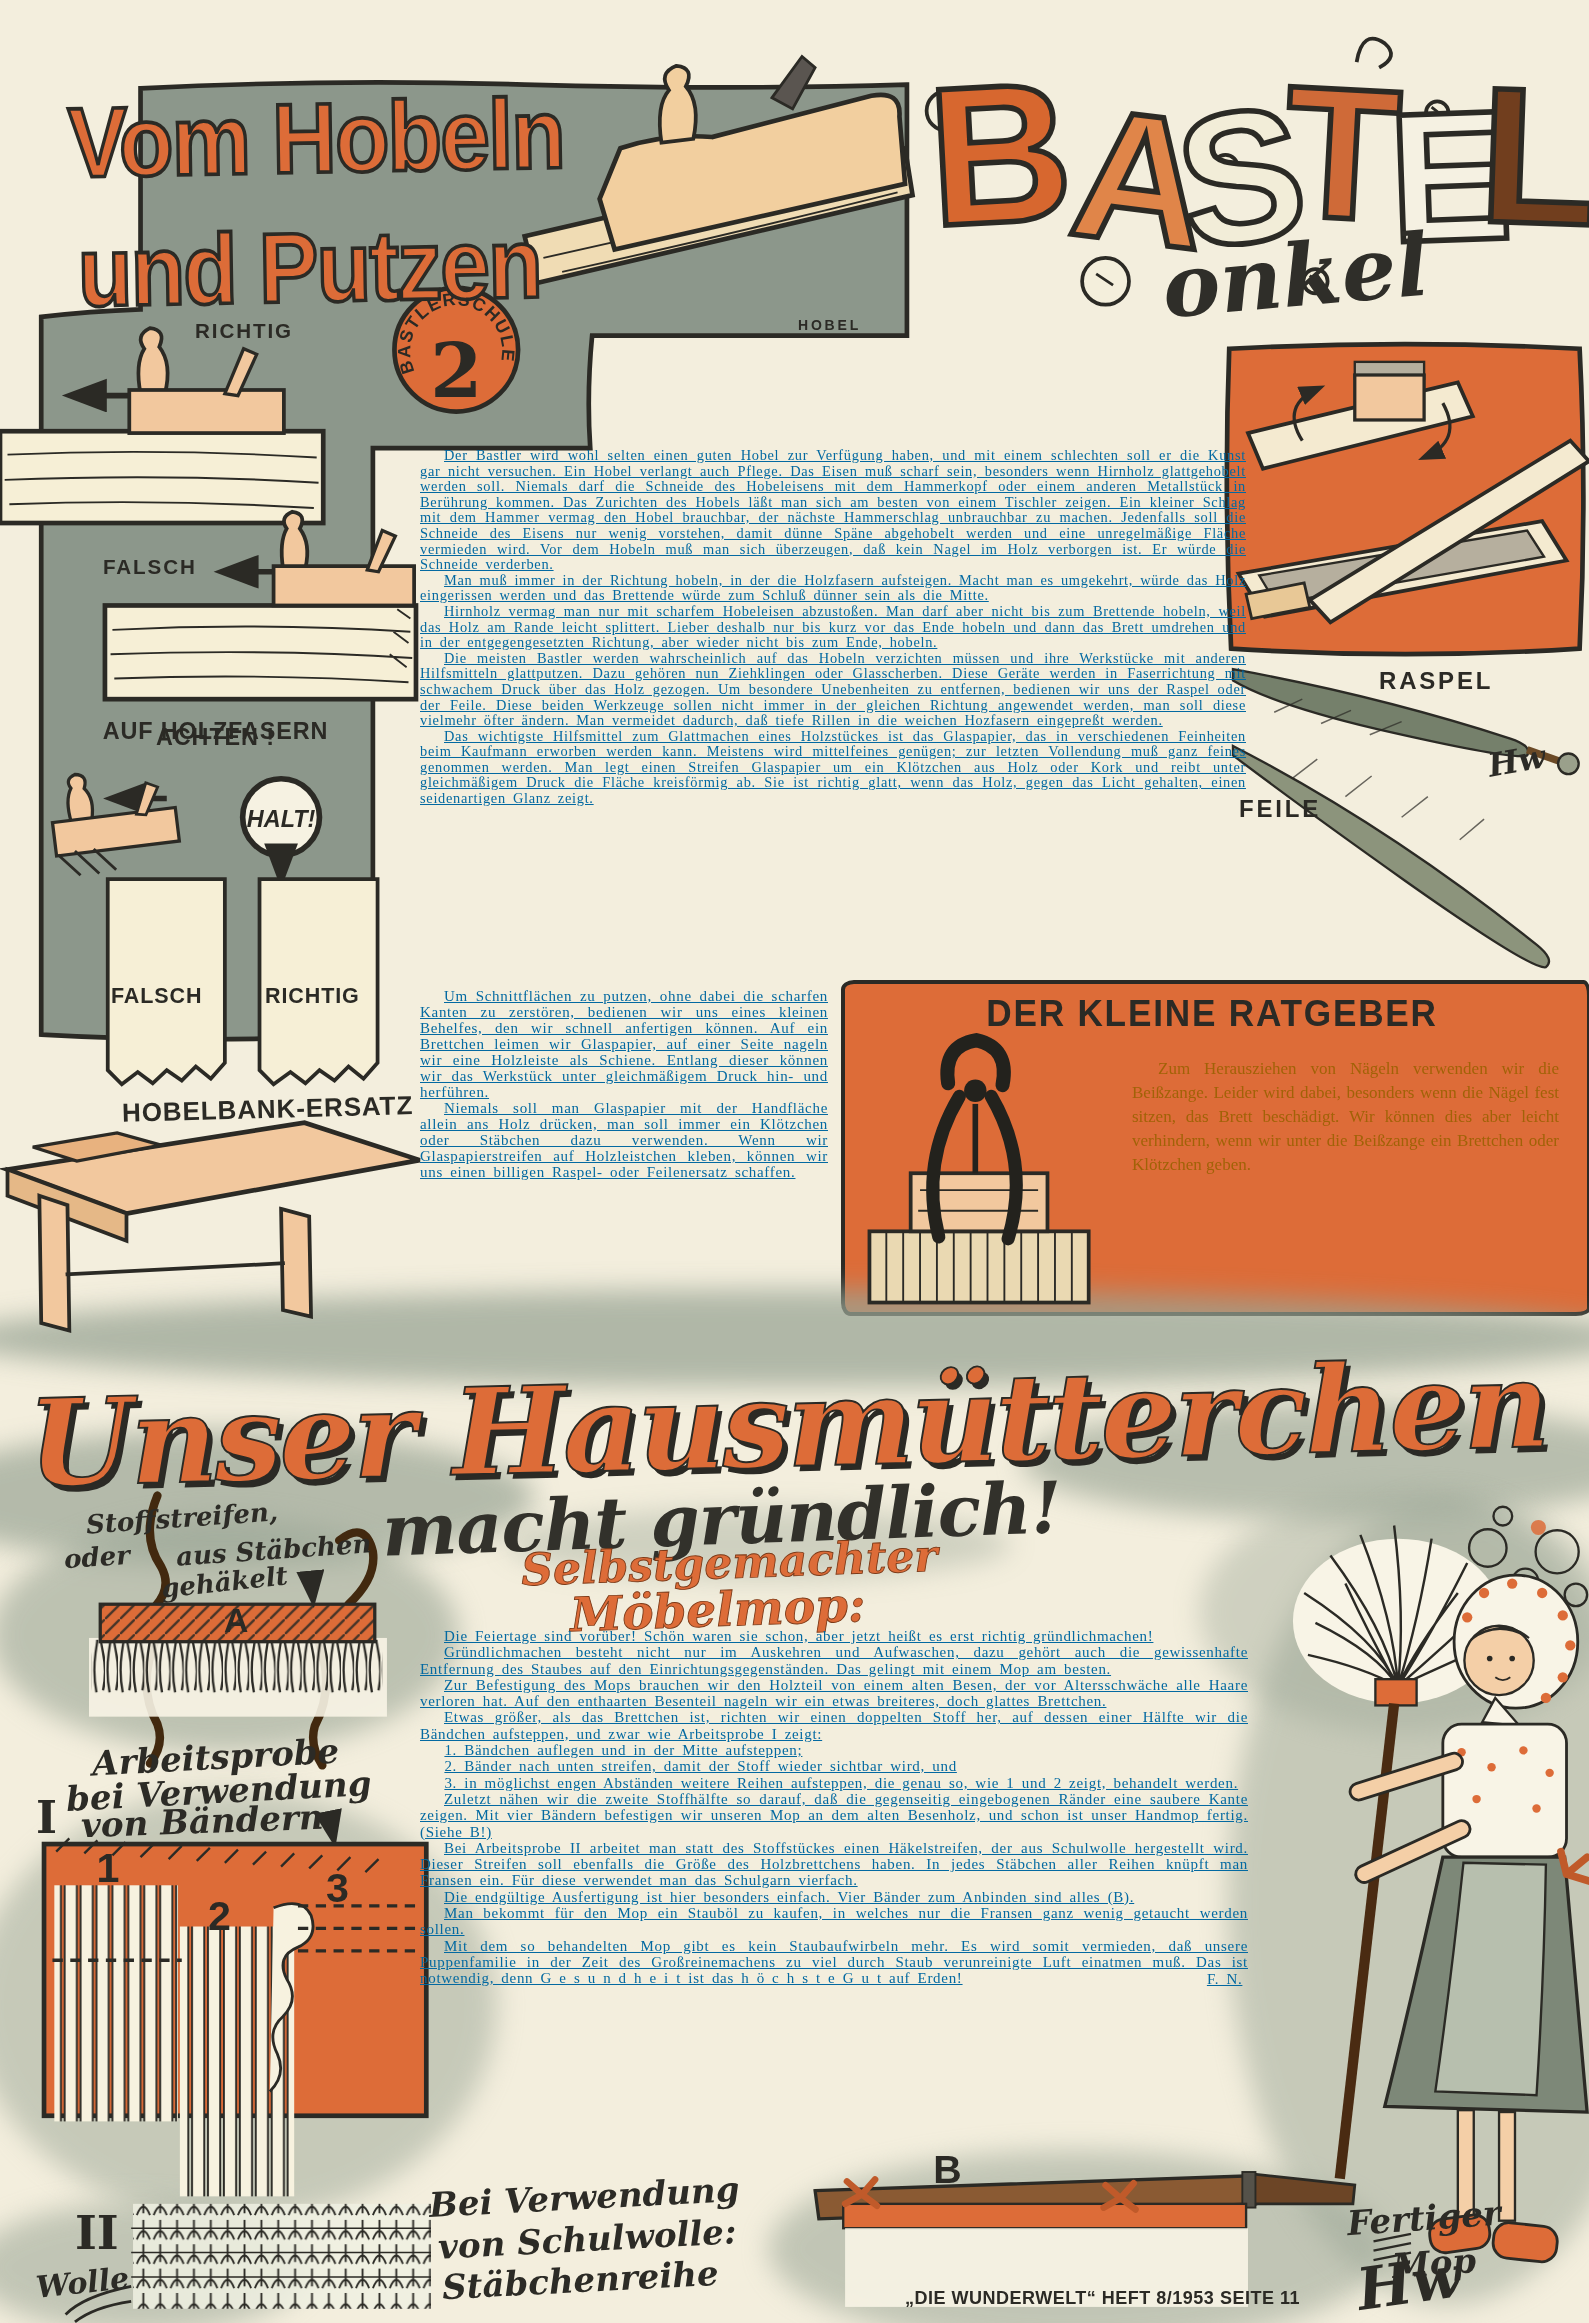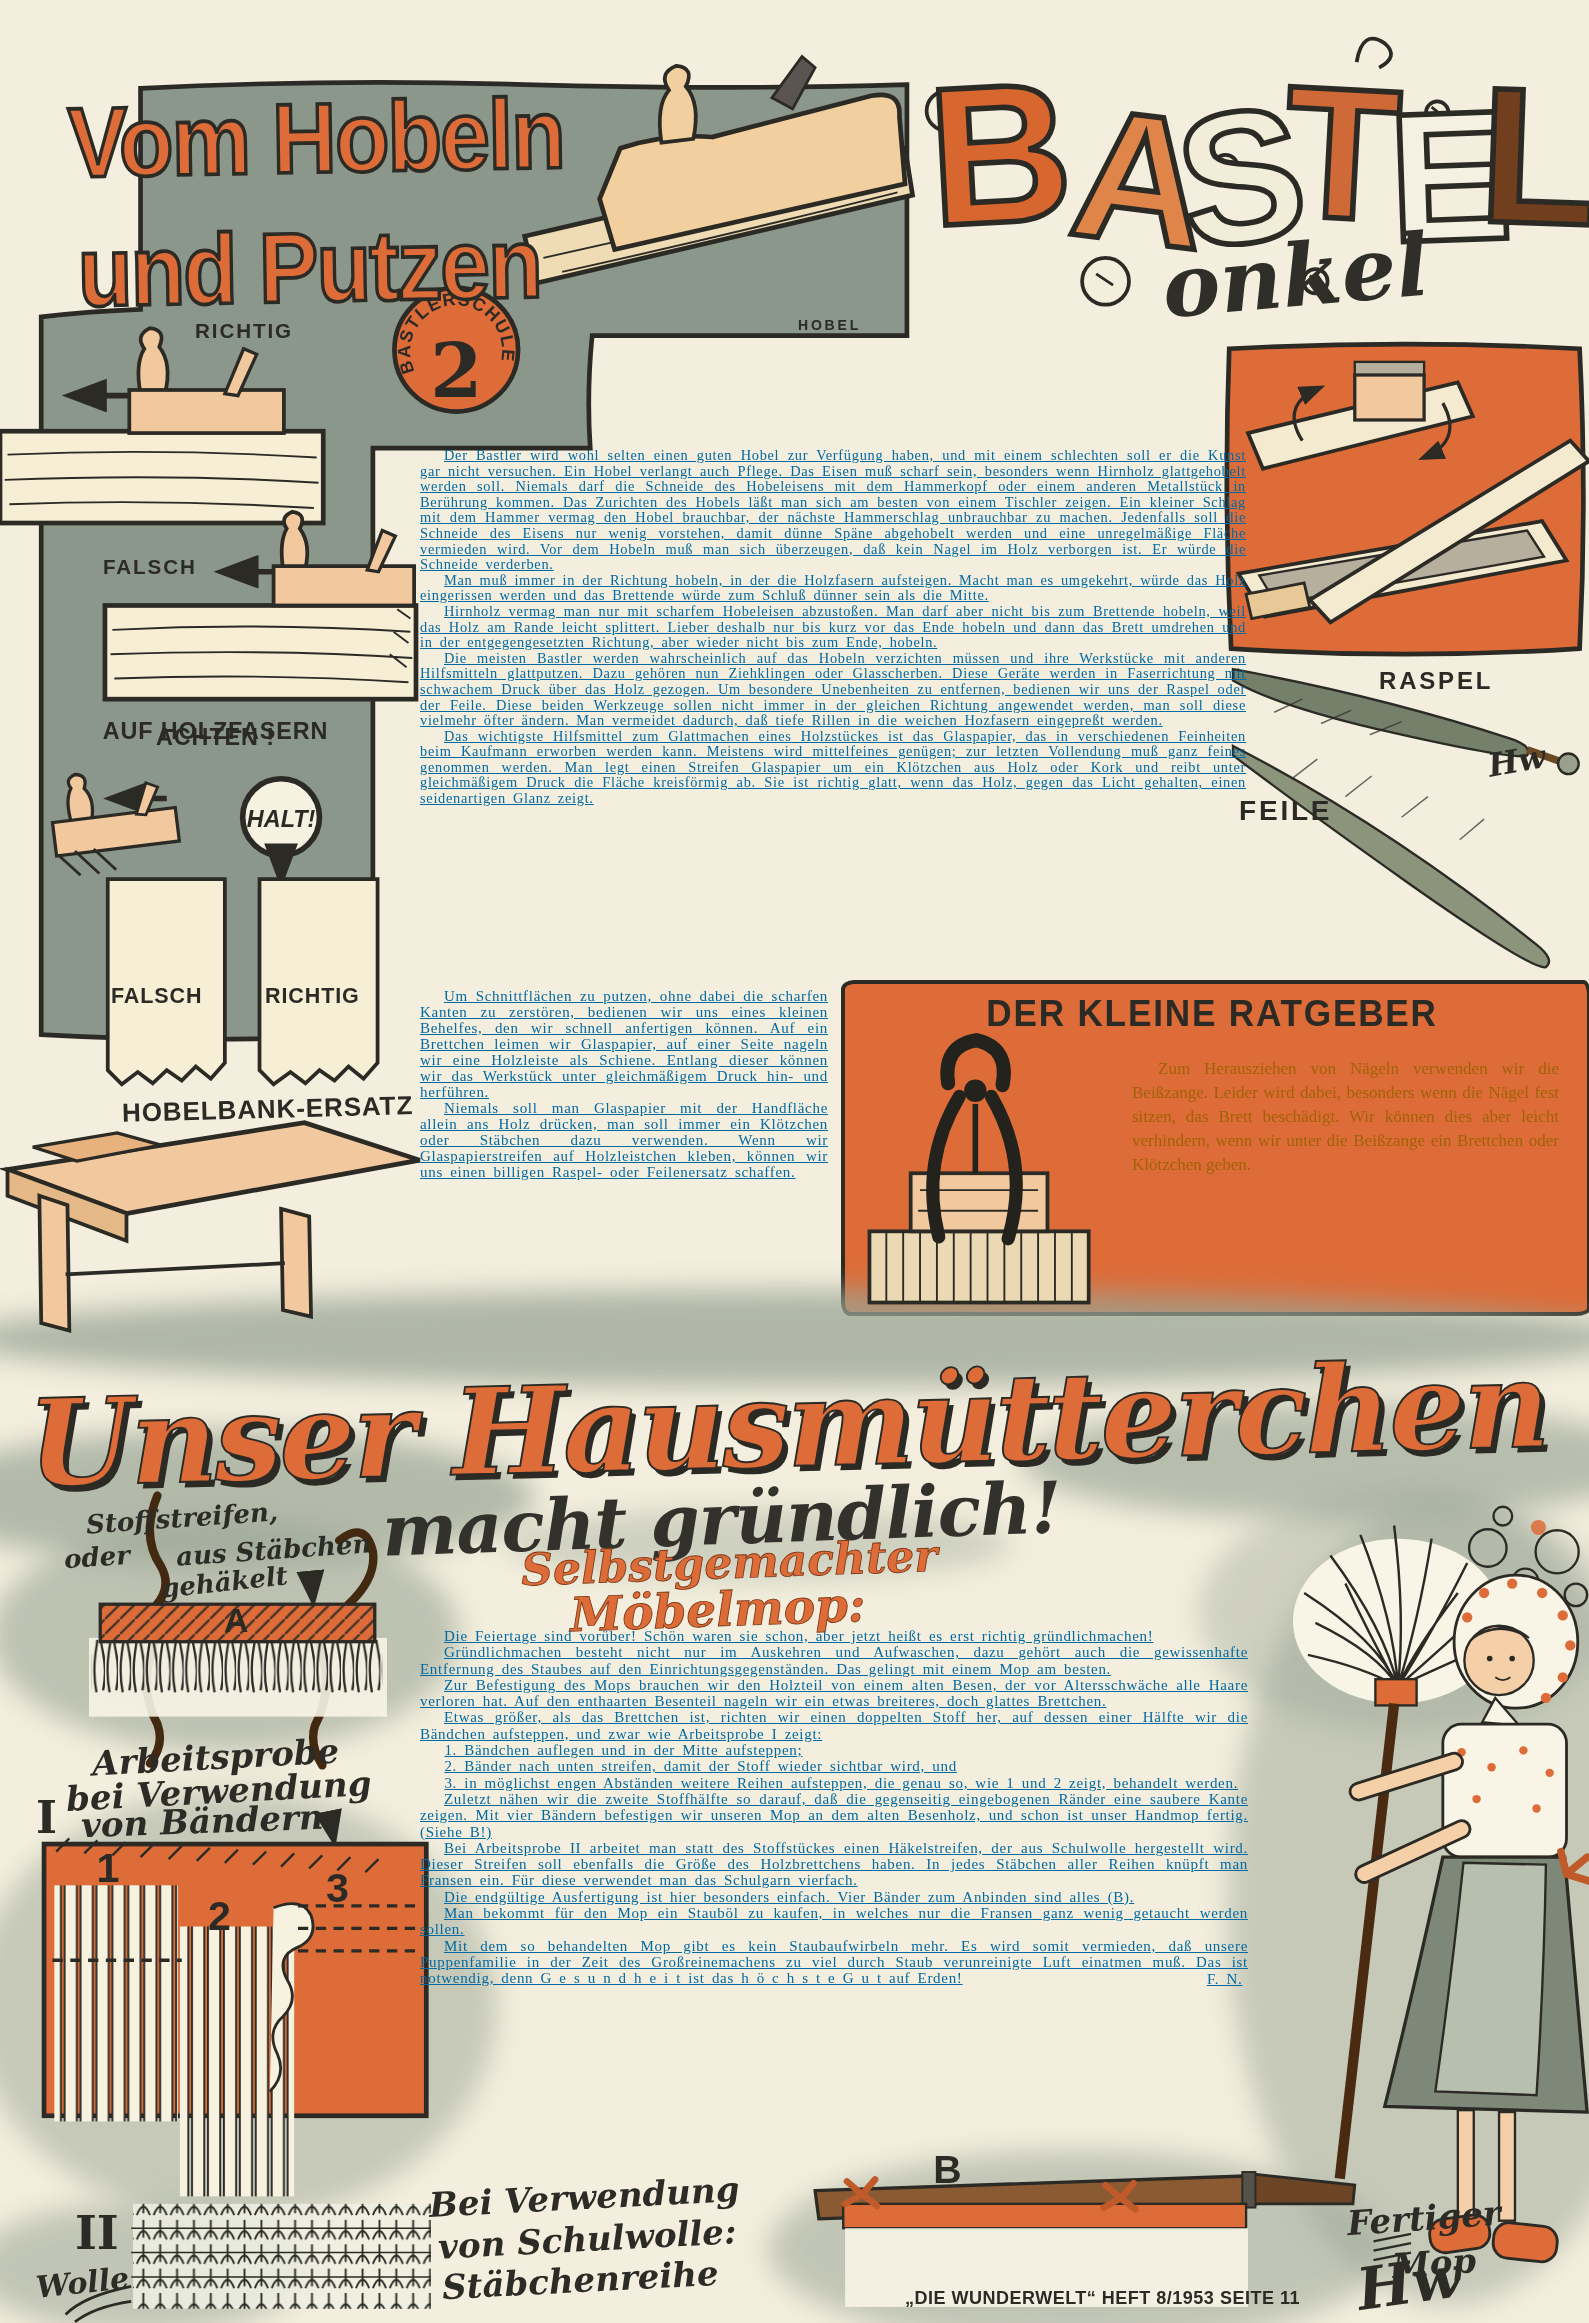--- a/index.html
+++ b/index.html
@@ -283,21 +283,21 @@
   </div>
 
   <div class="abs caps" style="left:195px;top:319px;font-size:20.6px;letter-spacing:1.9px;">RICHTIG</div>
   <div class="abs caps" style="left:103px;top:555px;font-size:20.6px;letter-spacing:1.9px;">FALSCH</div>
   <div class="abs caps" style="left:56px;top:718px;width:319px;text-align:center;font-size:23.4px;letter-spacing:0.9px;">AUF HOLZFASERN</div>
   <div class="abs caps" style="left:56px;top:724px;width:319px;text-align:center;font-size:23.4px;letter-spacing:0.9px;">ACHTEN !</div>
   <div class="abs caps" style="left:111px;top:984px;font-size:21.5px;letter-spacing:0.9px;">FALSCH</div>
   <div class="abs caps" style="left:265px;top:984px;font-size:21.5px;letter-spacing:0.9px;">RICHTIG</div>
   <div class="abs caps" style="left:122px;top:1094px;font-size:26px;letter-spacing:0.9px;transform:rotate(-1.5deg);">HOBELBANK-ERSATZ</div>
   <div class="abs caps" style="left:1379px;top:667px;font-size:24px;letter-spacing:2.8px;">RASPEL</div>
-  <div class="abs caps" style="left:1239px;top:795px;font-size:28px;letter-spacing:2.8px;">FEILE</div>
+  <div class="abs caps" style="left:1239px;top:795px;font-size:24px;letter-spacing:2.8px;">FEILE</div>
   <div class="abs hw" style="left:1488px;top:742px;font-size:32px;transform:rotate(-10deg);">Hw</div>
 
   <div class="abs art" style="left:420px;top:448px;width:826px;height:530px;">
     <p>Der Bastler wird wohl selten einen guten Hobel zur Verfügung haben, und mit einem schlechten soll er die Kunst gar nicht versuchen. Ein Hobel verlangt auch Pflege. Das Eisen muß scharf sein, besonders wenn Hirnholz glattgehobelt werden soll. Niemals darf die Schneide des Hobeleisens mit dem Hammerkopf oder einem anderen Metallstück in Berührung kommen. Das Zurichten des Hobels läßt man sich am besten von einem Tischler zeigen. Ein kleiner Schlag mit dem Hammer vermag den Hobel brauchbar, der nächste Hammerschlag unbrauchbar zu machen. Jedenfalls soll die Schneide des Eisens nur wenig vorstehen, damit dünne Späne abgehobelt werden und eine unregelmäßige Fläche vermieden wird. Vor dem Hobeln muß man sich überzeugen, daß kein Nagel im Holz verborgen ist. Er würde die Schneide verderben.</p>
     <p>Man muß immer in der Richtung hobeln, in der die Holzfasern aufsteigen. Macht man es umgekehrt, würde das Holz eingerissen werden und das Brettende würde zum Schluß dünner sein als die Mitte.</p>
     <p>Hirnholz vermag man nur mit scharfem Hobeleisen abzustoßen. Man darf aber nicht bis zum Brettende hobeln, weil das Holz am Rande leicht splittert. Lieber deshalb nur bis kurz vor das Ende hobeln und dann das Brett umdrehen und in der entgegengesetzten Richtung, aber wieder nicht bis zum Ende, hobeln.</p>
     <p>Die meisten Bastler werden wahrscheinlich auf das Hobeln verzichten müssen und ihre Werkstücke mit anderen Hilfsmitteln glattputzen. Dazu gehören nun Ziehklingen oder Glasscherben. Diese Geräte werden in Faserrichtung mit schwachem Druck über das Holz gezogen. Um besondere Unebenheiten zu entfernen, bedienen wir uns der Raspel oder der Feile. Diese beiden Werkzeuge sollen nicht immer in der gleichen Richtung angewendet werden, man soll diese vielmehr öfter ändern. Man vermeidet dadurch, daß tiefe Rillen in die weichen Hozfasern eingepreßt werden.</p>
     <p>Das wichtigste Hilfsmittel zum Glattmachen eines Holzstückes ist das Glaspapier, das in verschiedenen Feinheiten beim Kaufmann erworben werden kann. Meistens wird mittelfeines genügen; zur letzten Vollendung muß ganz feines genommen werden. Man legt einen Streifen Glaspapier um ein Klötzchen aus Holz oder Kork und reibt unter gleichmäßigem Druck die Fläche kreisförmig ab. Sie ist richtig glatt, wenn das Holz, gegen das Licht gehalten, einen seidenartigen Glanz zeigt.</p>
   </div>
   <div class="abs art" style="left:420px;top:988px;width:408px;height:319px;font-size:15px;line-height:16px;">

